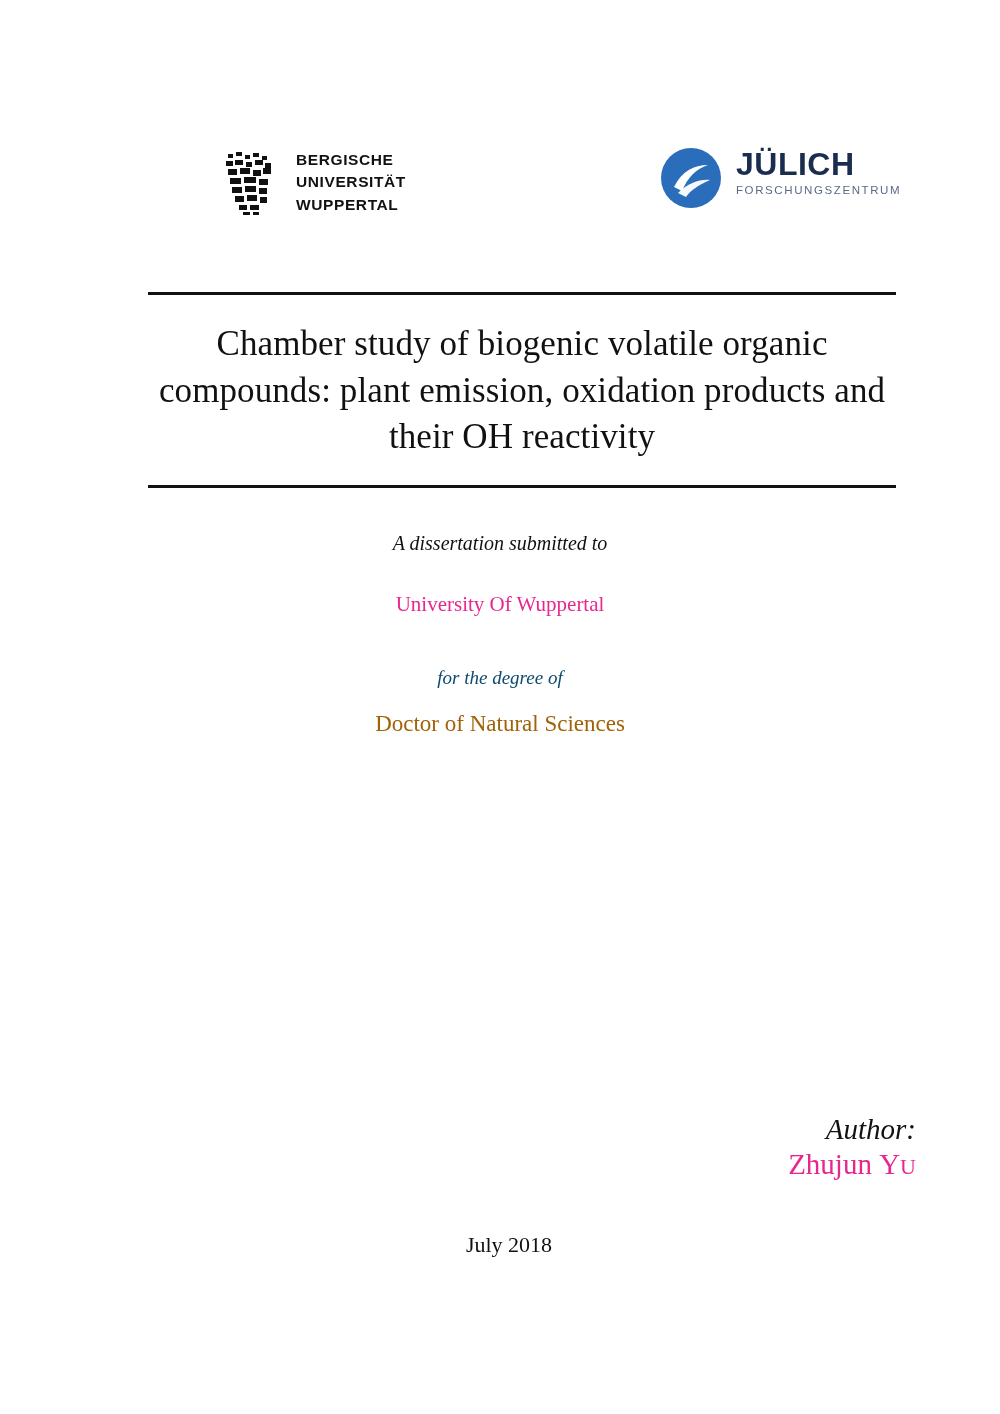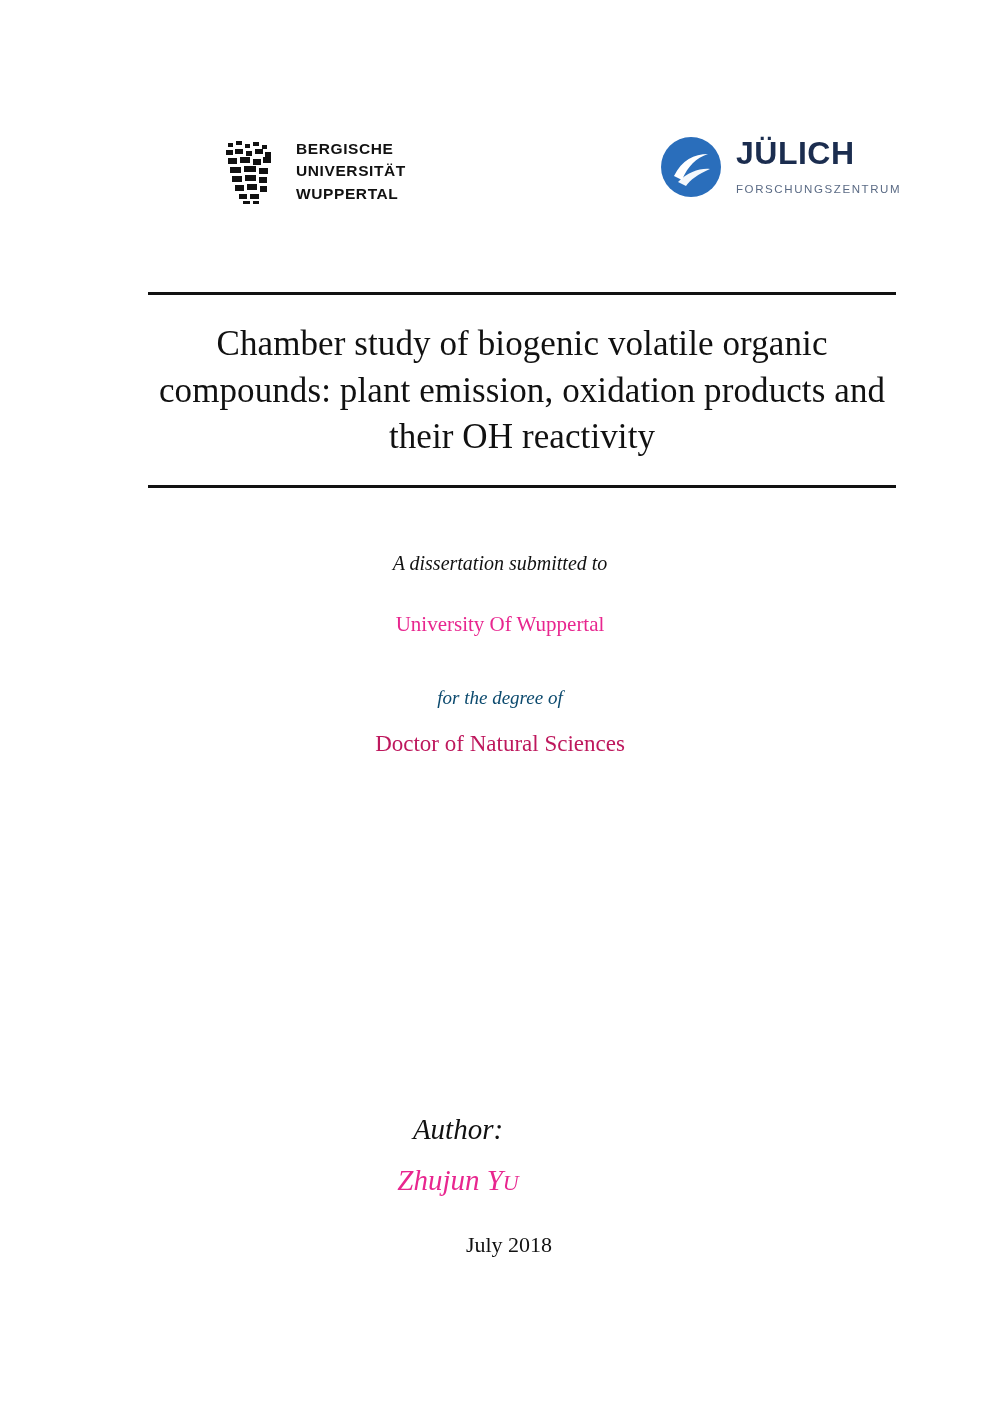--- a/index.html
+++ b/index.html
@@ -20,21 +20,21 @@
     position: absolute;
     left: 0; top: 0;
     width: 1000px;
     height: 1414px;
     background: #fff;
   }
 
   
   .logo-row {
     position: absolute;
-    top: 130px;
+    top: 141px;
     left: 0;
     width: 1000px;
     height: 110px;
   }
 
   
   .logo-wuppertal {
     position: absolute;
     left: 222px;
     top: 8px;
@@ -78,21 +78,21 @@
     font-size: 32px;
     line-height: 0.95;
     color: #1b2d4f;
     letter-spacing: 0.5px;
   }
   .juelich-sub {
     font-family: "Liberation Sans", sans-serif;
     font-size: 11.5px;
     letter-spacing: 1.6px;
     color: #5b6b85;
-    margin-top: 15px;
+    margin-top: 5px;
     text-align: right;
   }
 
   
   .title-block {
     position: absolute;
     left: 148px;
     top: 292px;
     width: 748px;
   }
@@ -109,21 +109,21 @@
     text-align: center;
     margin: 26px 0 24px 0;
     color: #111;
     letter-spacing: 0.1px;
   }
 
   
   .submit-block {
     position: absolute;
     left: 0;
-    top: 552px;
+    top: 532px;
     width: 1000px;
     text-align: center;
   }
   .line-italic {
     font-style: italic;
     font-size: 20px;
     color: #111;
   }
   .line-accent {
     font-size: 21px;
@@ -132,21 +132,21 @@
   }
   .degree-label {
     font-style: italic;
     font-size: 19px;
     margin-top: 50px;
     color: #0c4a6e;
   }
   .degree-value {
     font-size: 23px;
     margin-top: 22px;
-    color: #be185d;
+    color: #a16207;
   }
 
   
   .sup-block {
     position: absolute;
     left: 0;
     top: 946px;
     width: 1000px;
     text-align: center;
   }
@@ -160,32 +160,31 @@
     color: #111;
     margin-top: 7px;
   }
 
   
   .author-block {
     position: absolute;
     left: 0;
     top: 1113px;
     width: 916px;
-    text-align: center;
+    text-align: right;
   }
   .author-label {
     font-style: italic;
     font-size: 29px;
     color: #111;
   }
   .author-name {
     font-size: 29px;
     color: #e8268f;
-    margin-top: 18px;
-    font-style: italic;
+    margin-top: 2px;
   }
   .author-name .smallcap {
     font-size: 22px;
   }
 
   .date-block {
     position: absolute;
     left: 9px;
     top: 1232px;
     width: 1000px;

